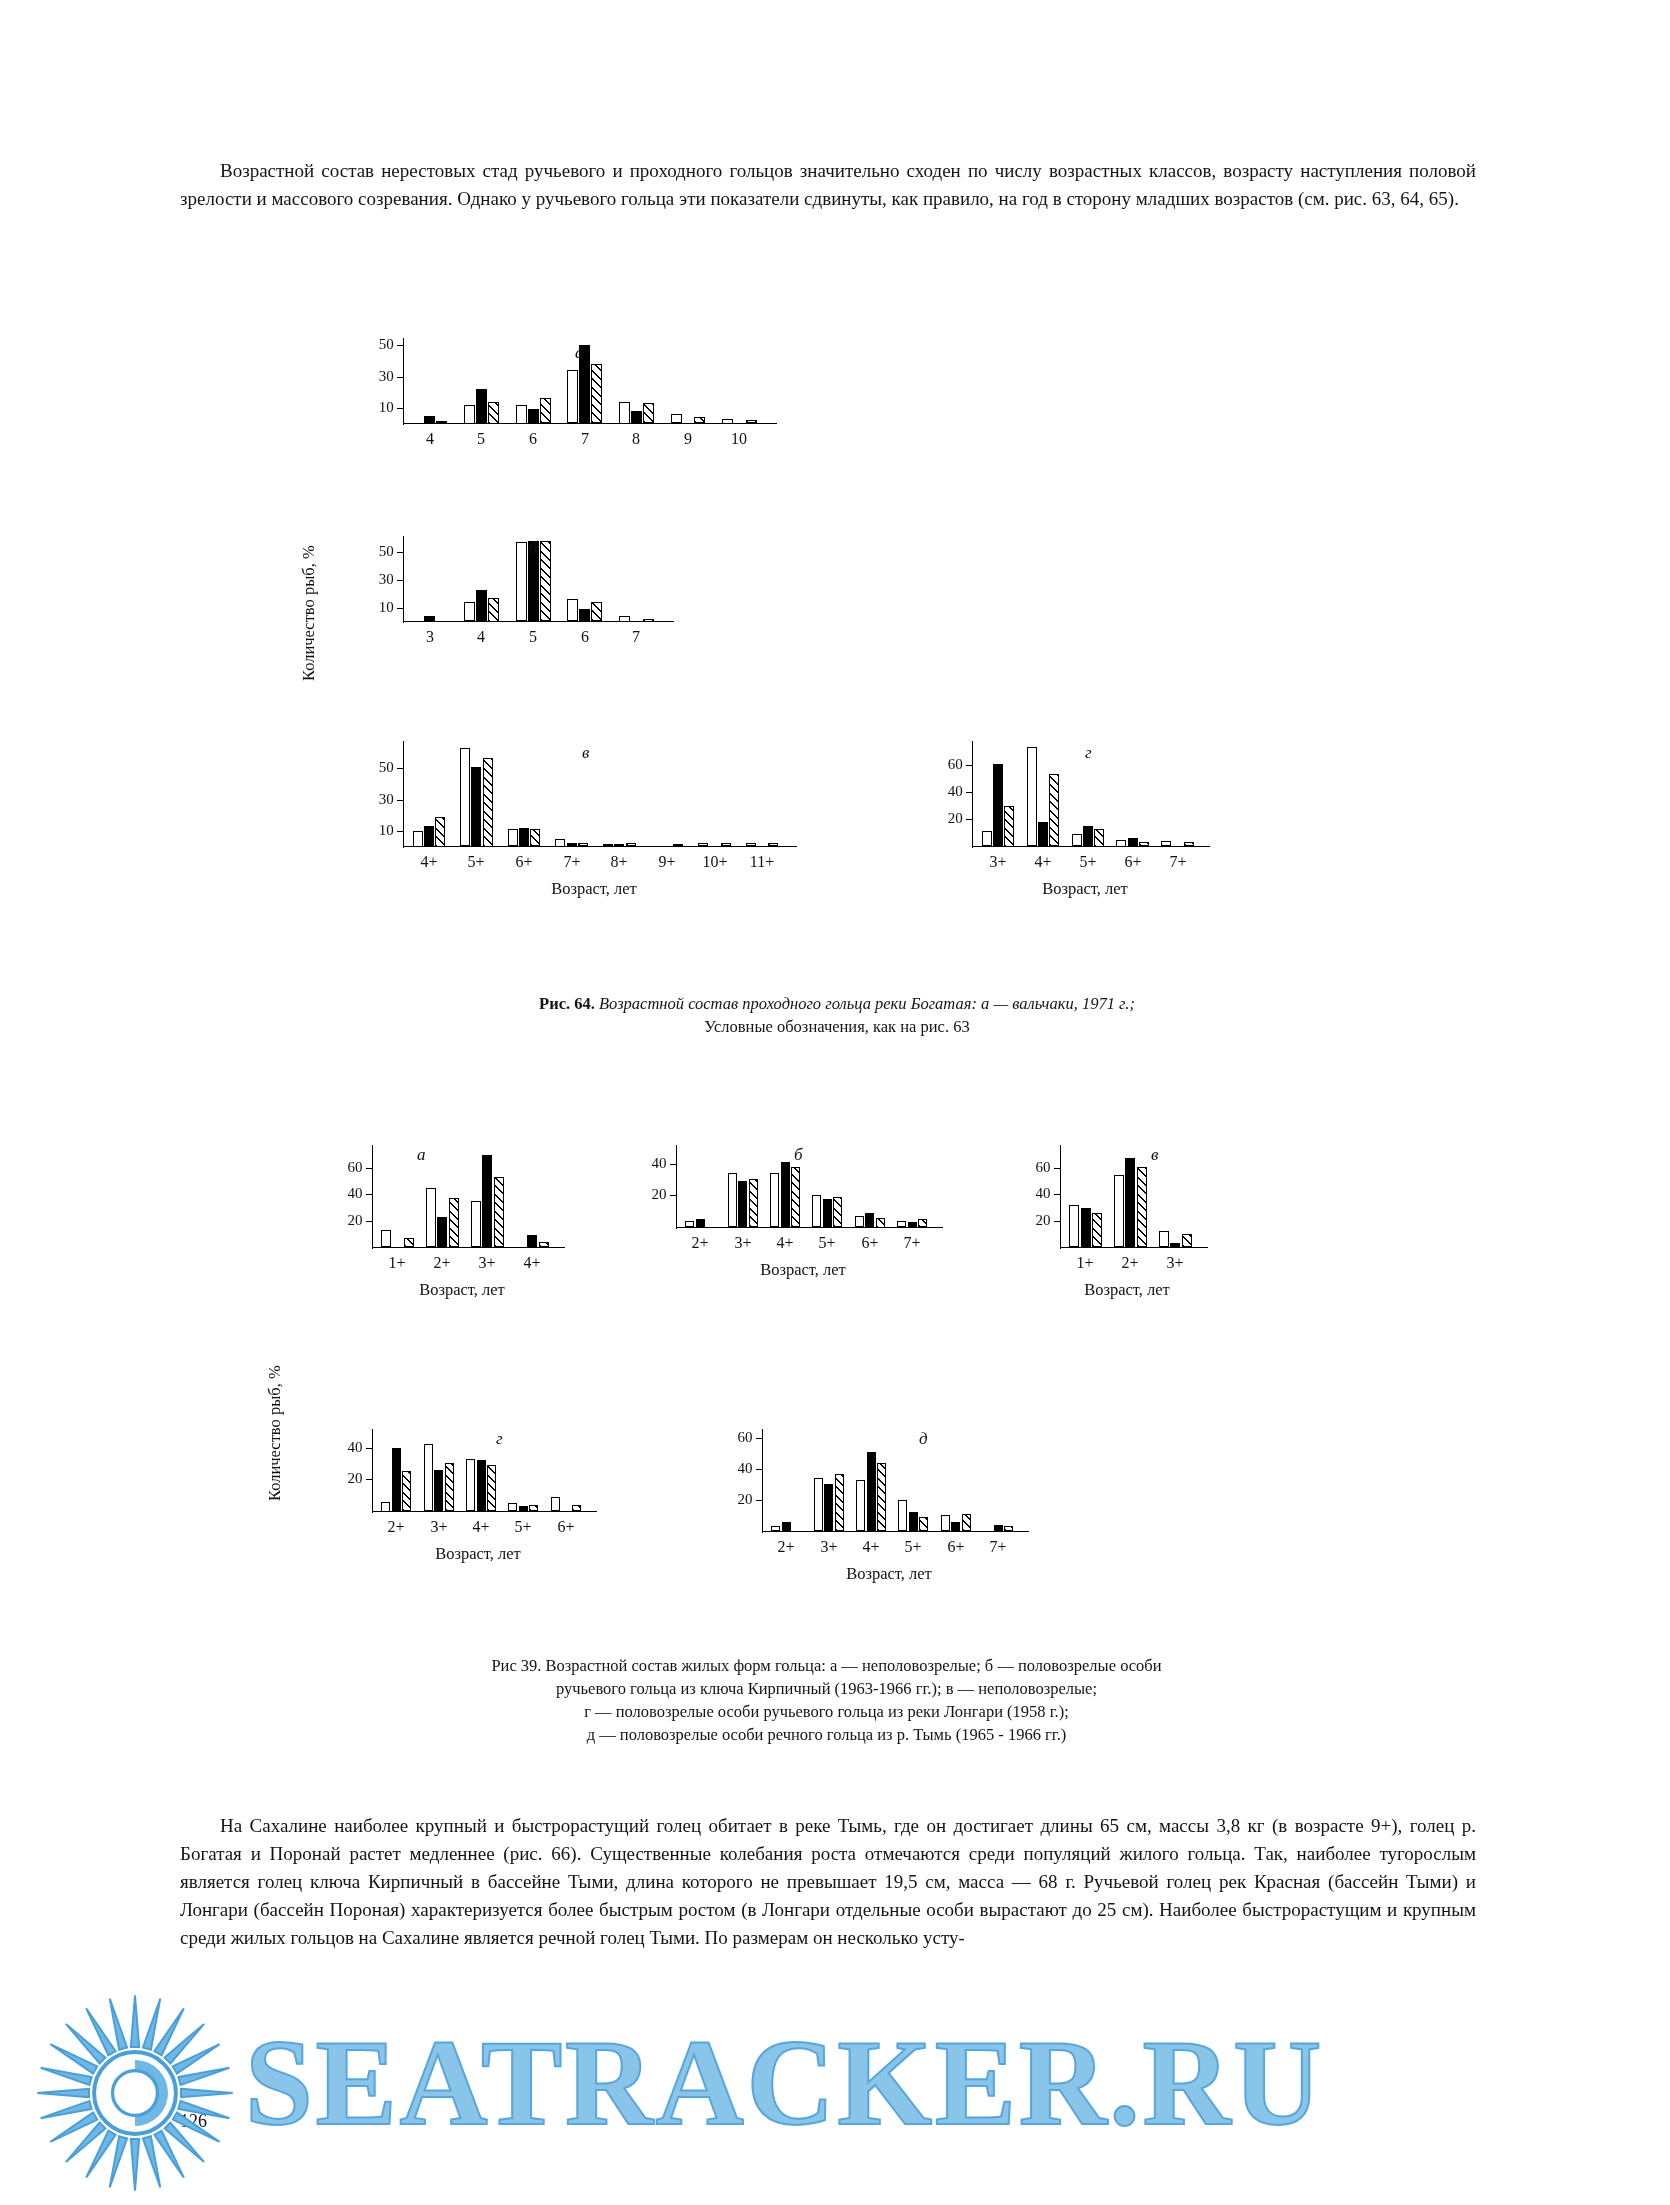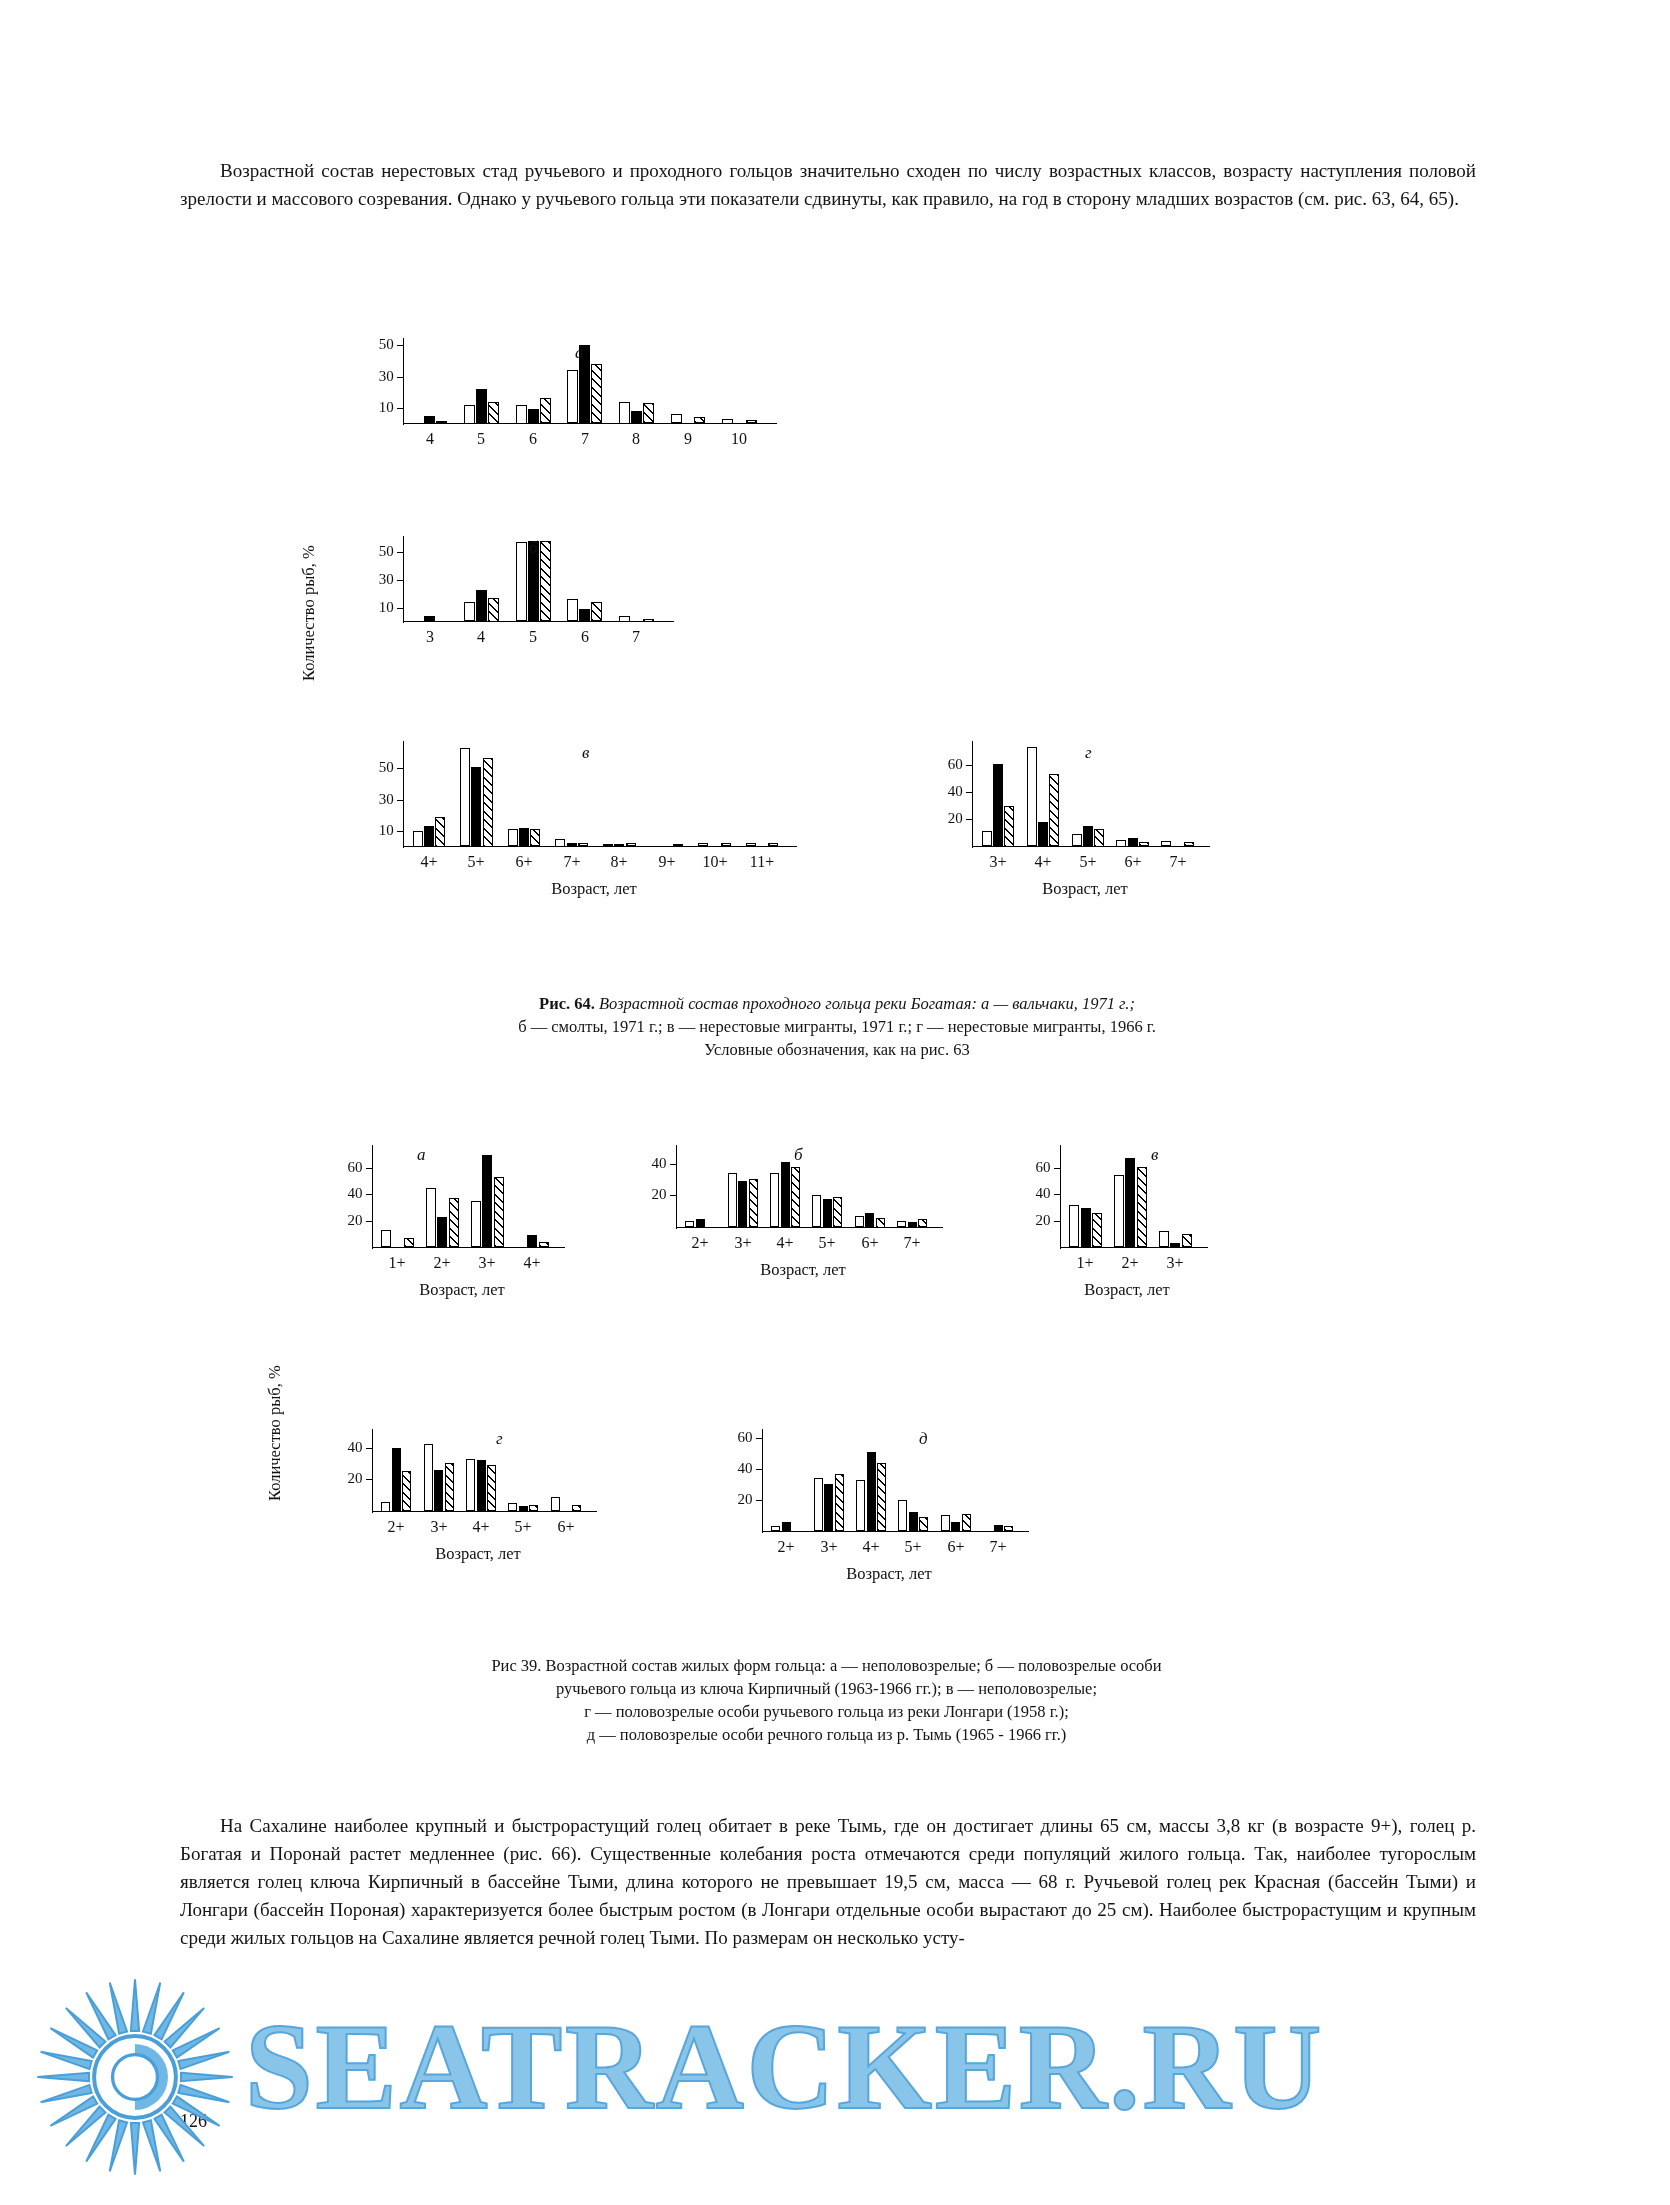--- a/index.html
+++ b/index.html
@@ -70,21 +70,21 @@
   .bar.white { background:#ffffff; }
   .bar.black { background:#000000; }
   .bar.hatch {
     background-color:#ffffff;
     background-image:repeating-linear-gradient(45deg,
        #000 0px, #000 1.3px, #fff 1.3px, #fff 6px);
   }
 
   
   .wm {
-    position:absolute; left:0; bottom:16px; width:1670px; height:238px;
+    position:absolute; left:0; bottom:0; width:1670px; height:238px;
     pointer-events:none;
   }
   .wm-text {
     position:absolute; left:245px; top:46px;
     font-family:"Liberation Serif", serif;
     font-weight:bold;
     font-size:122px;
     letter-spacing:2.6px;
     color:#7fbfe8;
     -webkit-text-stroke:2px #4a9fd8;
@@ -239,21 +239,20 @@
         <div class="xtick-label" style="left:207px; top:139px;">6+</div>
         <div class="bar white" style="left:235px; top:127px; width:10px; height:5.4px;"></div>
         <div class="bar hatch" style="left:258px; top:128px; width:10px; height:4.1px;"></div>
         <div class="xtick-label" style="left:252px; top:139px;">7+</div>
         <div class="panel-letter" style="left:159px; top:29px;">г</div>
         <div class="axis-title" style="left:159px; top:165px;">Возраст, лет</div>
       </div>
 
     <div class="caption" style="left:232px; top:992px; width:1210px;">
       <div><b>Рис. 64.</b><i> Возрастной состав проходного гольца реки Богатая: а — вальчаки, 1971 г.;</i></div>
-      <div>б — смолты, 1971 г.; в — нерестовые мигранты, 1971 г.; г — нерестовые мигранты, 1966 г.</div>
       <div>Условные обозначения, как на рис. 63</div>
     </div>
   </div>
 
   <div>
 
     <div class="ylabel-vert" style="left:265px; top:1501px;">Количество рыб, %</div>
 
     <div class="chart" id="c-fig65a" style="left: 331px; top: 1118px; width: 241px; height: 182px;">
         <div class="axis-y" style="left:41px; top:26.5px; height:104px;"></div>

